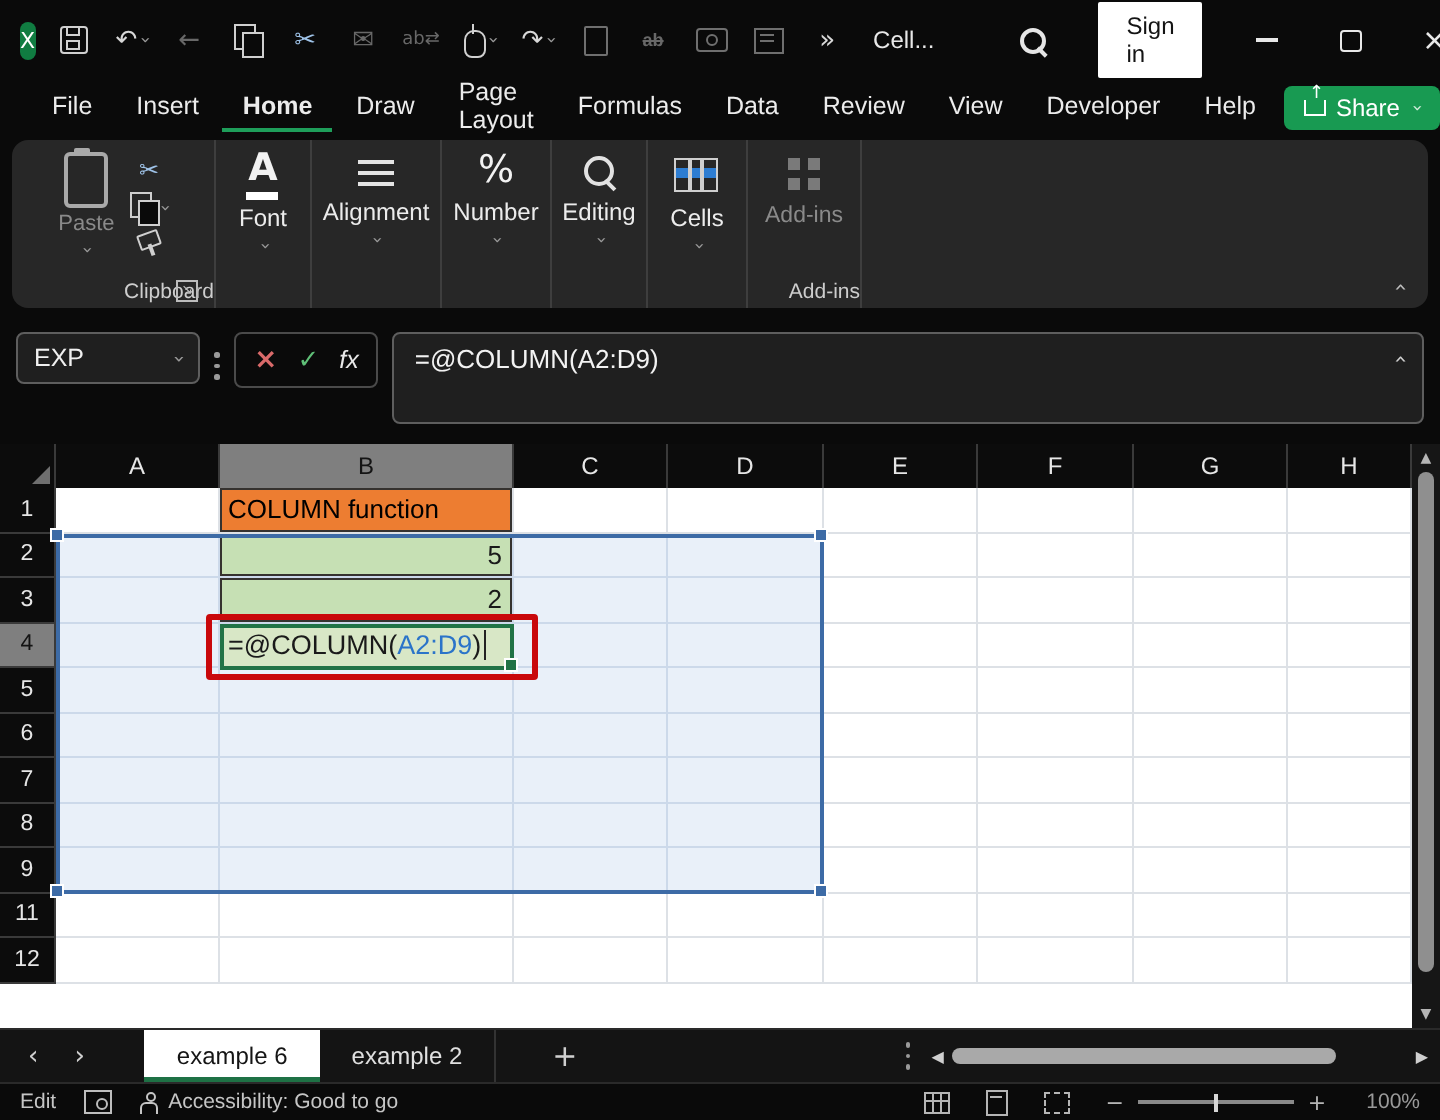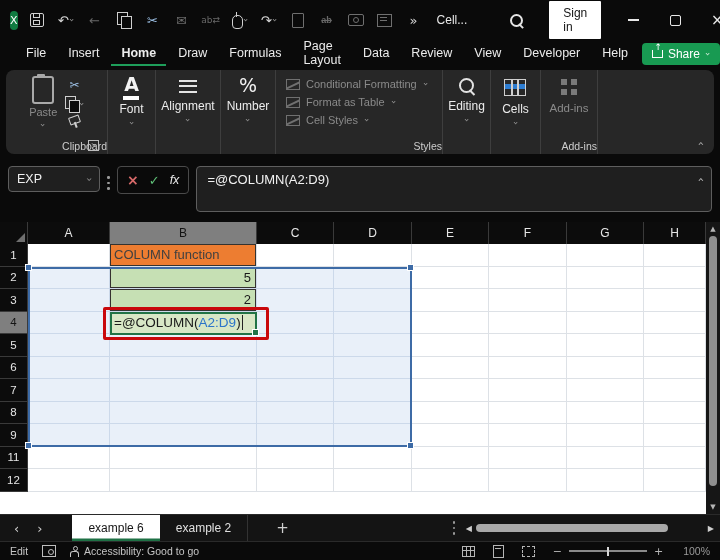--- a/index.html
+++ b/index.html
@@ -107,21 +107,21 @@
         border-right:1px solid #3a3a3a;box-sizing:border-box;flex:0 0 auto}
   .colh.hl{background:#7F7F7F;color:#141414}
   .grow{display:flex;height:22.5px}
   .rowh{width:28px;background:#0c0c0c;color:#e6e6e6;font-size:11.5px;display:flex;align-items:center;justify-content:center;
         border-bottom:1px solid #3a3a3a;border-right:1px solid #3a3a3a;box-sizing:border-box;flex:0 0 auto}
   .rowh.hl{background:#7F7F7F;color:#141414}
   .cell{border-right:1px solid #DDE1E6;border-bottom:1px solid #DDE1E6;font-size:13px;color:#1a1a1a;
         display:flex;align-items:center;box-sizing:border-box;white-space:nowrap;overflow:hidden;flex:0 0 auto;padding-left:4px}
   .cell.sel{background:#E9F0F9;border-color:#CCD9EA}
   .cell.num{justify-content:flex-end;padding-right:5px;padding-left:0}
-  .cell.orange{background:#ED7D31;color:#404040;box-shadow:inset 0 0 0 1px #35322f}
+  .cell.orange{background:#ED7D31;color:#000000;box-shadow:inset 0 0 0 1px #35322f}
   .cell.green{background:#C6E0B4;color:#1a1a1a;box-shadow:inset 0 0 0 1px #35322f}
   .cell.edit{background:#D8E7C6;font-size:13.5px;padding-left:4px}
   .refblue{color:#2B74C9}
   .caret{display:inline-block;width:1.5px;height:15px;background:#222;margin-left:1px}
   .sel-rect{position:absolute;left:28px;top:44.5px;width:380px;height:176px;border:2px solid #3D6BA6;z-index:3;pointer-events:none}
   .shandle{position:absolute;width:5px;height:5px;background:#3D6BA6;border:1px solid #fff;z-index:4}
   .b4-rect{position:absolute;left:110px;top:89.5px;width:143px;height:19px;border:2px solid #217346;z-index:4;pointer-events:none}
   .fillhandle{position:absolute;left:252px;top:107px;width:5px;height:5px;background:#217346;border:1px solid #fff;z-index:6}
   .red-rect{position:absolute;left:103px;top:85px;width:160px;height:27px;border:3.5px solid #C9080B;border-radius:2px;z-index:7;pointer-events:none}
   .vscroll{width:14px;background:#161616;display:flex;flex-direction:column;align-items:center;padding:2px 0;box-sizing:border-box}
@@ -229,22 +229,22 @@
     <span class="wbtn x-close gl" style="margin-left:8px">×</span>
   </span>
 </div>
 
 <div class="menubar">
   <div class="mtabs">
       <span class="mtab">File</span>
       <span class="mtab">Insert</span>
       <span class="mtab active">Home</span>
       <span class="mtab">Draw</span>
+      <span class="mtab">Page Layout</span>
       <span class="mtab">Formulas</span>
-      <span class="mtab">Page Layout</span>
       <span class="mtab">Data</span>
       <span class="mtab">Review</span>
       <span class="mtab">View</span>
       <span class="mtab">Developer</span>
       <span class="mtab">Help</span>
     </div>
   <span class="share-btn">
     <span class="i-share">
         <b class="sh-arrow gl">↑</b>
       </span>
@@ -305,44 +305,20 @@
     </div>
     <div class="rgroup" style="width:55px">
       <div class="rg-body">
         <div class="bigbtn">
           <span class="pct gl">%</span>
           <span class="lbl" style="margin-top:3px">Number</span>
           <b class="cdown gl">›</b>
         </div>
       </div>
       <div class="rg-foot"></div>
-    </div>
-    <div class="rgroup" style="width:167px">
-      <div class="rg-body" style="justify-content:flex-start;padding-top:0">
-        <div class="styles-col">
-          <span class="styleitem">
-              <i class="i-style"></i>
-              <span>Conditional Formatting</span>
-              <b class="cdown gl">›</b>
-            </span>
-          <span class="styleitem">
-              <i class="i-style"></i>
-              <span>Format as Table</span>
-              <b class="cdown gl">›</b>
-            </span>
-          <span class="styleitem">
-              <i class="i-style"></i>
-              <span>Cell Styles</span>
-              <b class="cdown gl">›</b>
-            </span>
-        </div>
-      </div>
-      <div class="rg-foot">
-          <span>Styles</span>
-        </div>
     </div>
     <div class="rgroup" style="width:48px">
       <div class="rg-body">
         <div class="bigbtn">
           <i class="i-magnifier"></i>
           <span class="lbl" style="margin-top:2px">Editing</span>
           <b class="cdown gl">›</b>
         </div>
       </div>
       <div class="rg-foot"></div>

